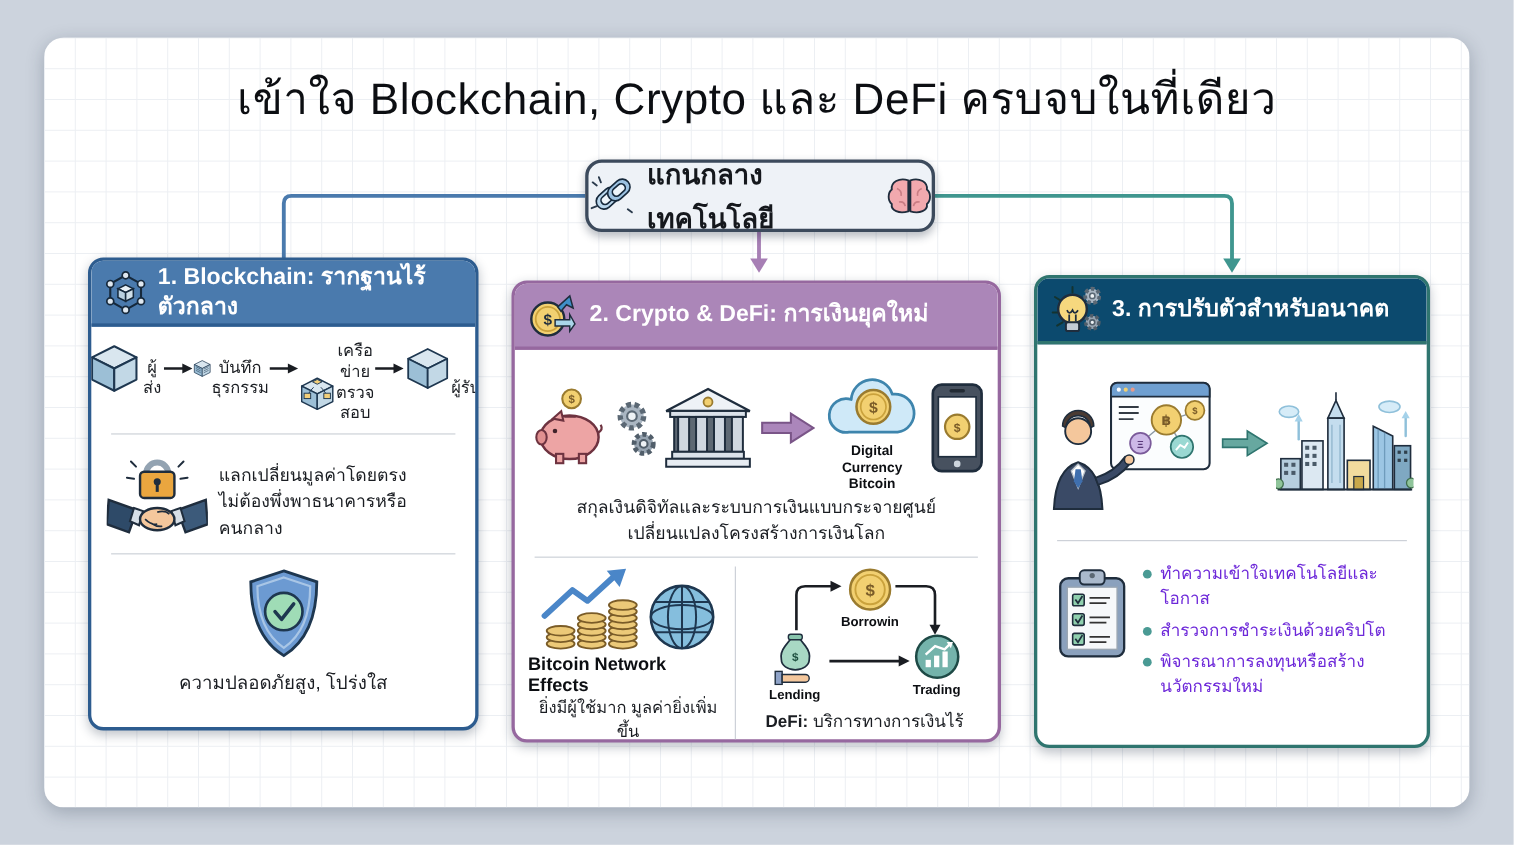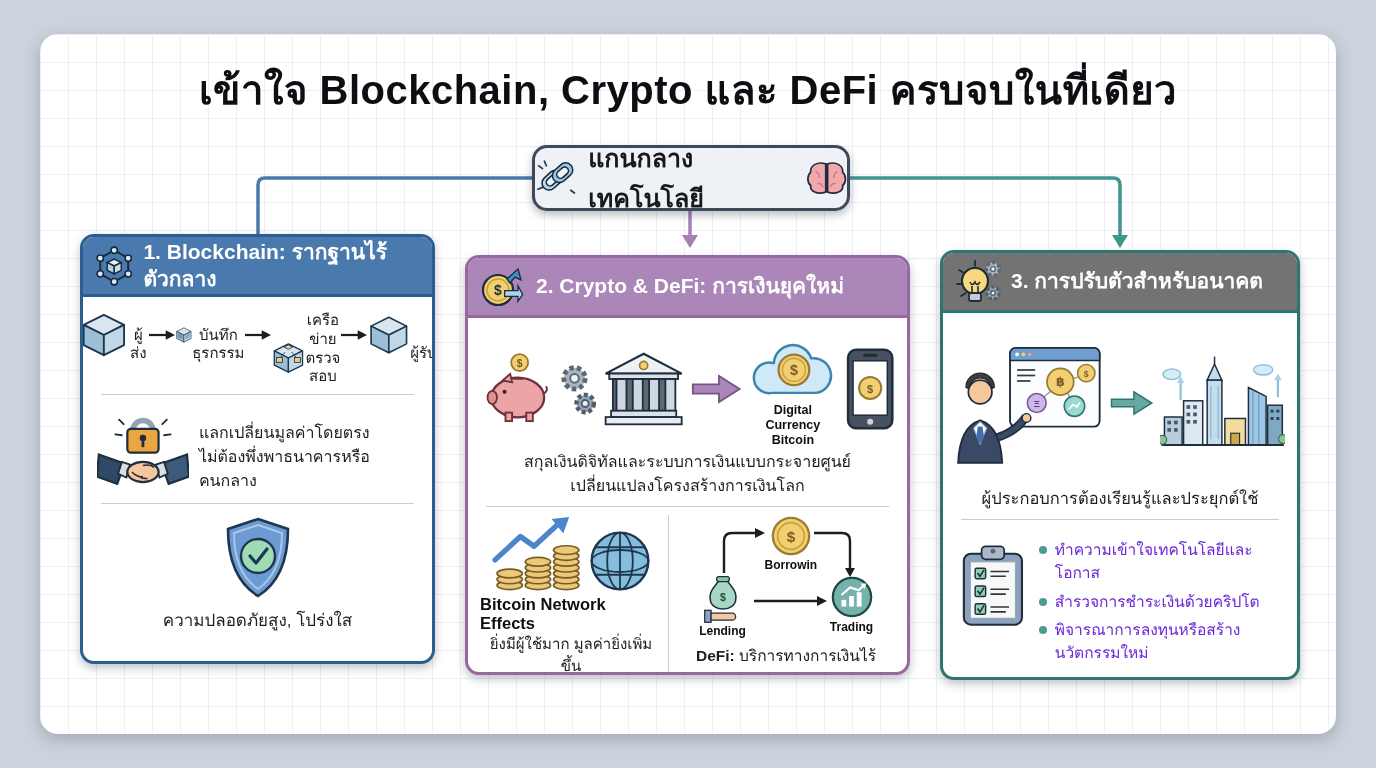--- a/index.html
+++ b/index.html
@@ -12,21 +12,21 @@
   .stage{position:relative;width:1376px;height:768px;}
   .card{
     position:absolute;left:40px;top:34px;width:1296px;height:700px;
     background:#ffffff;border-radius:18px;
     background-image:linear-gradient(#eceff3 1px,transparent 1px),linear-gradient(90deg,#eceff3 1px,transparent 1px);
     background-size:28px 28px;
     box-shadow:0 5px 16px rgba(25,40,60,.25);
   }
   .title{
     position:absolute;left:0;top:24px;width:100%;margin:0;
-    text-align:center;font-size:40px;font-weight:700;letter-spacing:.5px;color:#0c0e12;
+    text-align:center;font-size:40px;font-weight:400;letter-spacing:.5px;color:#0c0e12;
   }
   svg.connectors{position:absolute;left:0;top:0;width:1296px;height:700px;pointer-events:none;}
   .hub{
     position:absolute;left:492px;top:111px;width:318px;height:66px;
     background:#eef2f7;border:3px solid #3c4a5c;border-radius:15px;
     box-shadow:0 4px 8px rgba(25,40,60,.3);
     display:flex;align-items:center;justify-content:center;gap:10px;box-sizing:border-box;
   }
   .hub-label{font-size:25px;font-weight:800;color:#15181d;}
   .col{
@@ -34,21 +34,21 @@
     box-shadow:0 4px 10px rgba(25,40,60,.28);box-sizing:border-box;overflow:hidden;
   }
   .col1{left:40px;top:200px;width:355px;height:430px;border:3px solid #2d5c8f;}
   .col2{left:425px;top:221px;width:445px;height:420px;border:3px solid #96689f;}
   .col3{left:900px;top:216px;width:360px;height:430px;border:3px solid #2f756f;}
   .col-header{
     height:60px;display:flex;align-items:center;gap:10px;padding:0 12px;box-sizing:border-box;
   }
   .col1 .col-header{background:#4a7aad;border-bottom:3px solid #2d5c8f;}
   .col2 .col-header{background:#ab86b8;border-bottom:3px solid #96689f;}
-  .col3 .col-header{background:#737373;border-bottom:3px solid #2f756f;}
+  .col3 .col-header{background:#0c4a6e;border-bottom:3px solid #2f756f;}
   .col-header span{color:#fff;font-size:21px;font-weight:800;line-height:1.25;}
   .col-body{padding:10px 12px 8px;box-sizing:border-box;}
   .divider{border-top:1.5px solid #c8cdd4;margin:8px 6px;}
   
   .flow{display:flex;align-items:flex-start;justify-content:center;}
   .fitem{display:flex;flex-direction:row;align-items:flex-end;width:70px;}
   .fitem .flbl{margin-top:4px;text-align:center;font-size:15px;line-height:1.25;color:#1a1d22;}
   .farrow{height:56px;display:flex;align-items:center;}
   .exch{display:flex;align-items:flex-end;gap:10px;padding:2px 2px;}
   .exch-text{font-size:16px;line-height:1.5;color:#1a1d22;}
@@ -517,21 +517,20 @@
                 <rect x="150" y="72" width="4" height="4"></rect>
                 <rect x="158" y="72" width="4" height="4"></rect>
                 <rect x="150" y="82" width="4" height="4"></rect>
                 <rect x="158" y="82" width="4" height="4"></rect>
               </g>
             <line x1="2" y1="120" x2="168" y2="120" stroke="#1f2d3d" stroke-width="2.6"></line>
             <circle cx="3" cy="113" r="6" fill="#8fc49a" stroke="#3f6f4c" stroke-width="1.6"></circle>
             <circle cx="167" cy="112" r="6" fill="#8fc49a" stroke="#3f6f4c" stroke-width="1.6"></circle>
           </svg>
         </div>
-        <div class="desc3">ผู้ประกอบการต้องเรียนรู้และประยุกต์ใช้</div>
         <div class="divider"></div>
         <div class="checklist">
           <svg width="82" height="104" viewBox="0 0 84 104">
             <rect x="6" y="12" width="72" height="88" rx="9" fill="#8ba1bd" stroke="#1f2d3d" stroke-width="2.6"></rect>
             <rect x="14" y="22" width="56" height="70" fill="#f6f8fa" stroke="#9aa6b2" stroke-width="1.5"></rect>
             <rect x="28" y="3" width="28" height="16" rx="5" fill="#aab9cc" stroke="#1f2d3d" stroke-width="2.2"></rect>
             <circle cx="42" cy="9" r="3" fill="#5b6874"></circle>
             <g>
               <rect x="20" y="30" width="13" height="13" rx="2" fill="#8fd0ae" stroke="#1f2d3d" stroke-width="1.8"></rect>
               <polyline points="23,36 26,40 31,32" fill="none" stroke="#1f2d3d" stroke-width="2"></polyline>

